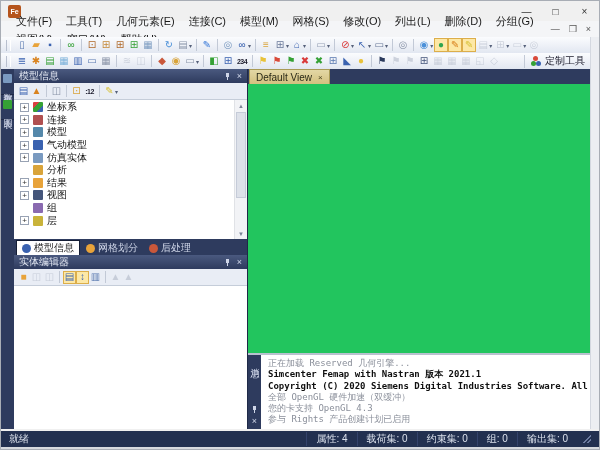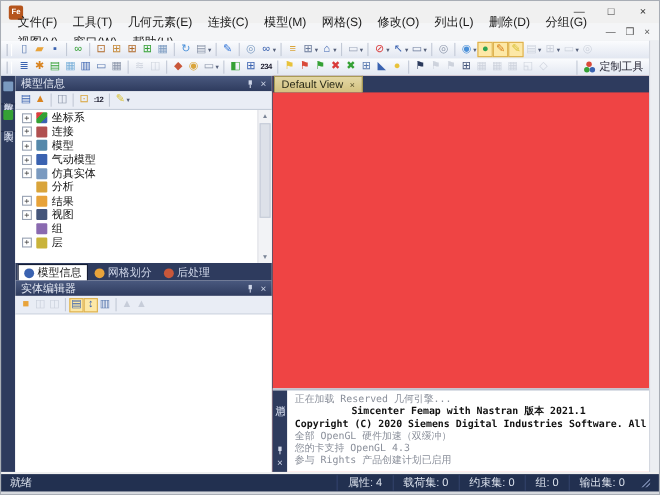--- a/index.html
+++ b/index.html
@@ -75,37 +75,37 @@
   .scroll-thumb{position:absolute;left:1px;right:1px;top:12px;height:84px;background:#dde1e9;border:1px solid #c5cbd8;}
 
   .panel-tabs{height:16px;flex:none;background:#2e3b5e;display:flex;align-items:flex-end;padding-left:2px;gap:1px;}
   .ptab{height:14px;display:flex;align-items:center;gap:3px;font-size:10px;padding:0 5px;color:#cfd6e8;}
   .ptab .ico{width:9px;height:9px;border-radius:50%;}
   .ptab.active{background:#fff;color:#1a1a1a;border:1px solid #141d35;border-bottom:none;}
 
   .ee-body{flex:1;background:#fff;}
 
   
-  .main-col{position:absolute;left:247px;top:68px;right:8px;bottom:20px;background:#ef4444;}
+  .main-col{position:absolute;left:247px;top:68px;right:8px;bottom:20px;background:#22c55e;}
   .viewtabs{height:15px;display:flex;align-items:flex-end;padding-left:1px;background:#2e3b5e;}
   .vt{height:14px;background:linear-gradient(#e3d7a5,#d3c17f);color:#2a2a18;font-size:10px;display:flex;
     align-items:center;gap:6px;padding:0 6px;border:1px solid #a99a55;border-bottom:none;}
   .vt .x{font-size:8px;color:#4d4722;}
   .viewport{position:absolute;top:15px;left:0;right:0;bottom:74px;background:linear-gradient(#5c6d93,#b7c3d5);overflow:hidden;}
   .vlabel{position:absolute;top:3px;left:6px;font-size:10px;color:#16294e;}
   .triad{position:absolute;left:10px;bottom:26px;}
   .vp-dot{position:absolute;left:175px;top:130px;width:2px;height:2px;background:#4a5670;}
 
   .msg{position:absolute;left:0;right:0;bottom:0;height:74px;background:#fff;border-top:2px solid #b9c1cf;display:flex;}
   .msg-strip{width:13px;flex:none;background:#2e3b5e;display:flex;flex-direction:column;align-items:center;}
   .msg-tab{writing-mode:vertical-rl;font-size:9px;color:#cfd6e8;margin-top:6px;letter-spacing:1px;}
   .msg-strip .bottom{margin-top:auto;display:flex;flex-direction:column;align-items:center;gap:3px;padding-bottom:3px;}
   .msg-body{flex:1;padding:3px 7px;font-family:"DejaVu Sans Mono","Liberation Mono",monospace;font-size:9px;
     line-height:11.3px;overflow:hidden;white-space:nowrap;}
-  .msg-line.bold{font-weight:bold;color:#101010;text-align:center;}
+  .msg-line.bold{font-weight:bold;color:#101010;}
   .msg-line.gray{color:#8a8f9a;}
 
   
   .statusbar{position:absolute;left:0;right:0;top:430px;height:16px;background:#223050;color:#dbe1ec;font-size:10px;
     display:flex;align-items:center;padding:0 8px;box-sizing:border-box;}
   .status-fields{margin-left:auto;display:flex;gap:0;align-items:center;}
   .sfield{padding:0 9px;border-left:1px solid #33426b;white-space:nowrap;}
   .grip2{width:8px;height:8px;margin-left:6px;
     background:linear-gradient(135deg,transparent 50%,#6c7ba0 50%,#6c7ba0 60%,transparent 60%,transparent 75%,#6c7ba0 75%,#6c7ba0 85%,transparent 85%);}
   .bottom-edge{position:absolute;left:0;right:0;top:446px;height:4px;background:#d6d9de;}

